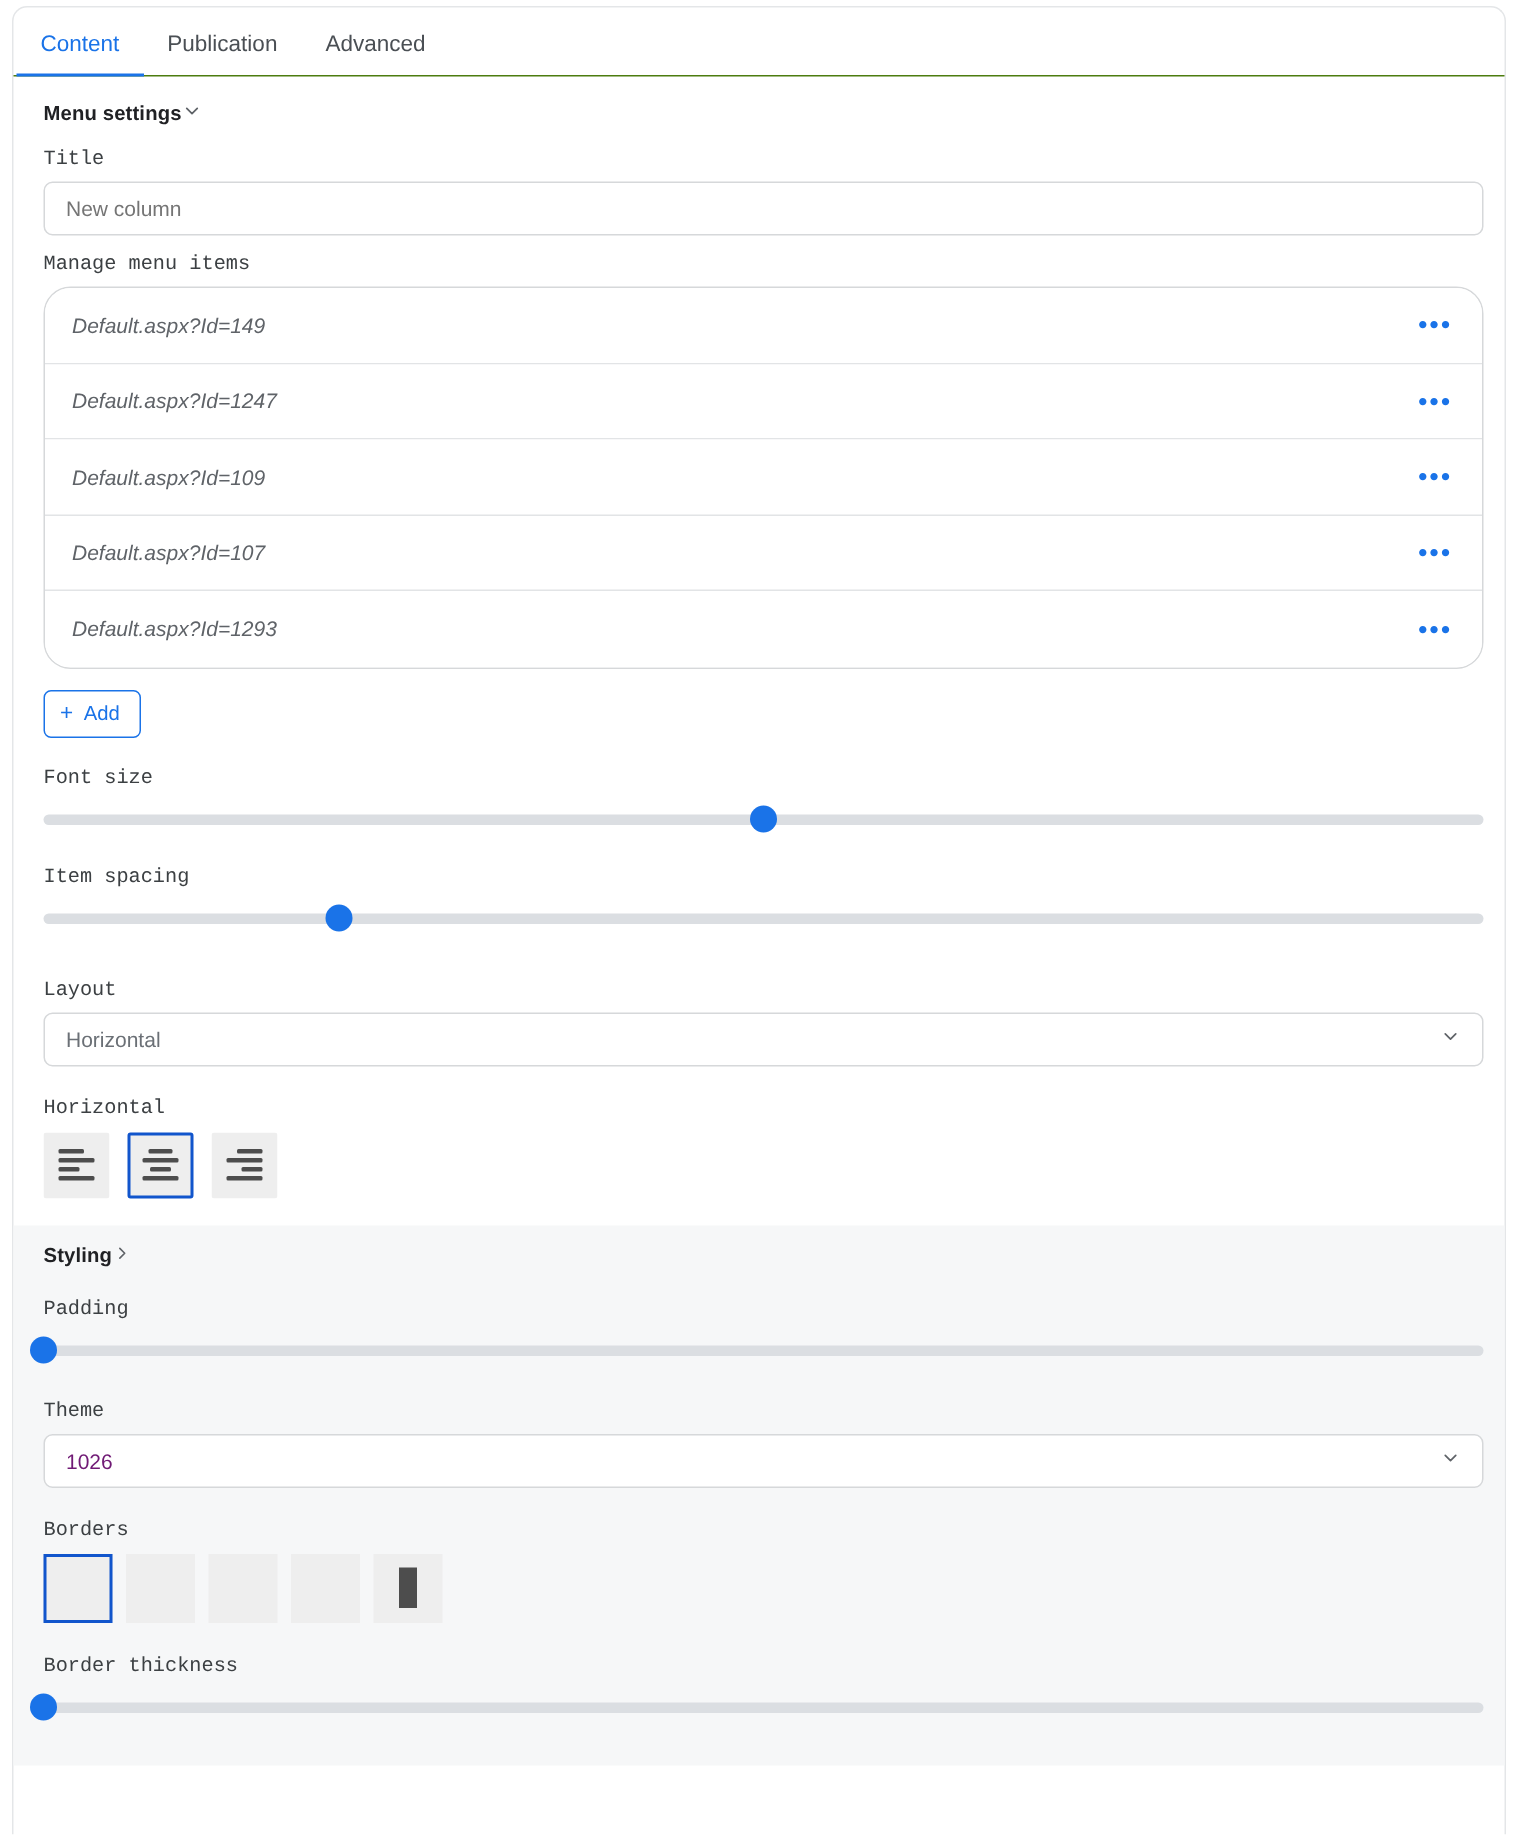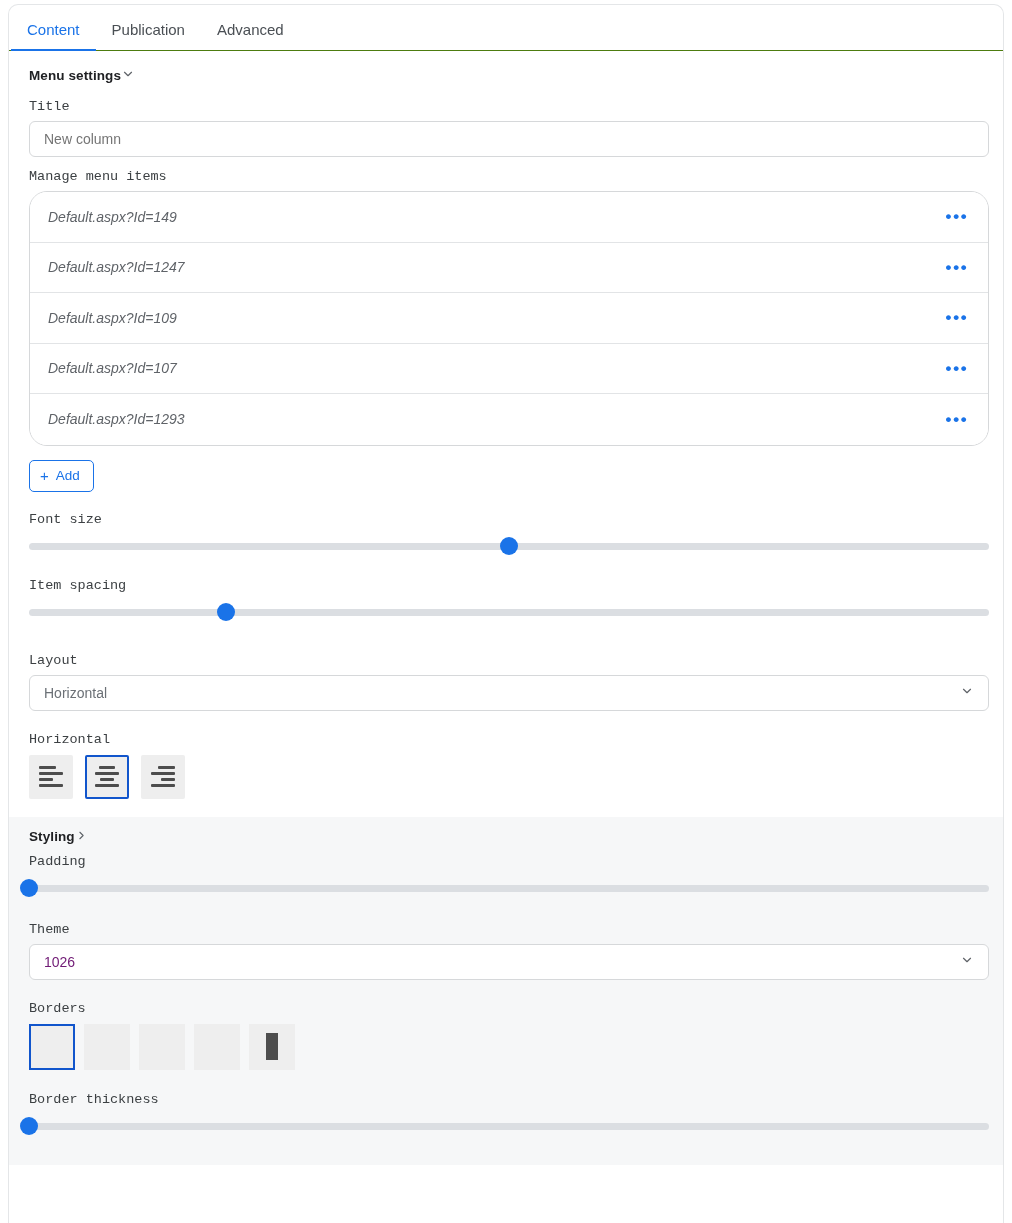--- a/index.html
+++ b/index.html
@@ -353,21 +353,21 @@
         <span class="title">Styling</span>
         <span class="chev">
           <svg width="13" height="13" viewBox="0 0 24 24" fill="none" stroke="#5f6368" stroke-width="2" stroke-linecap="round" stroke-linejoin="round">
             <polyline points="9 18 15 12 9 6"></polyline>
           </svg>
         </span>
       </div>
 
       <div class="body-pad">
 
-        <div class="field-label" style="margin-top:6px">Padding</div>
+        <div class="field-label" style="margin-top:18px">Padding</div>
         <div class="slider">
           <div class="track"></div>
           <div class="thumb" style="left: 0%;"></div>
         </div>
 
         <div class="field-label" style="margin-top:25px">Theme</div>
         <div class="selectbox theme">
           <span class="val">1026</span>
           <span class="arrow">
             <svg width="14" height="14" viewBox="0 0 24 24" fill="none" stroke="#5f6368" stroke-width="2" stroke-linecap="round" stroke-linejoin="round">

